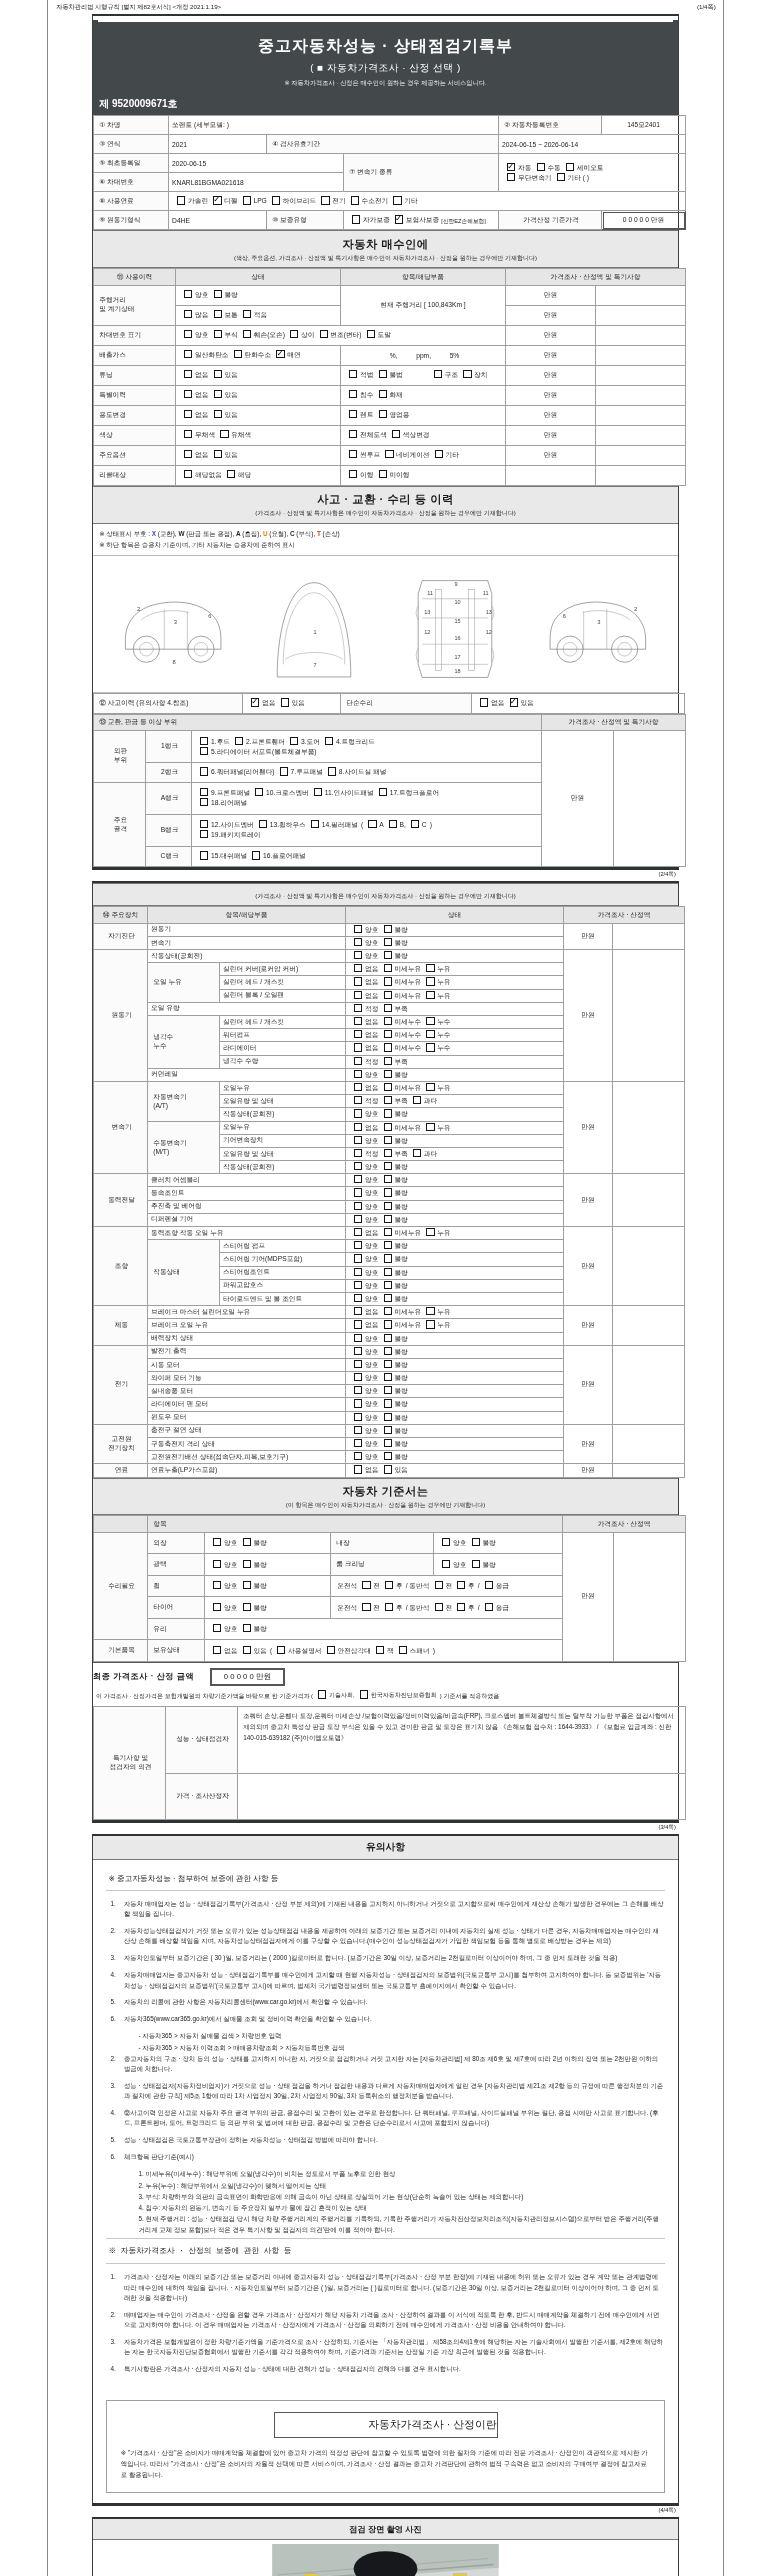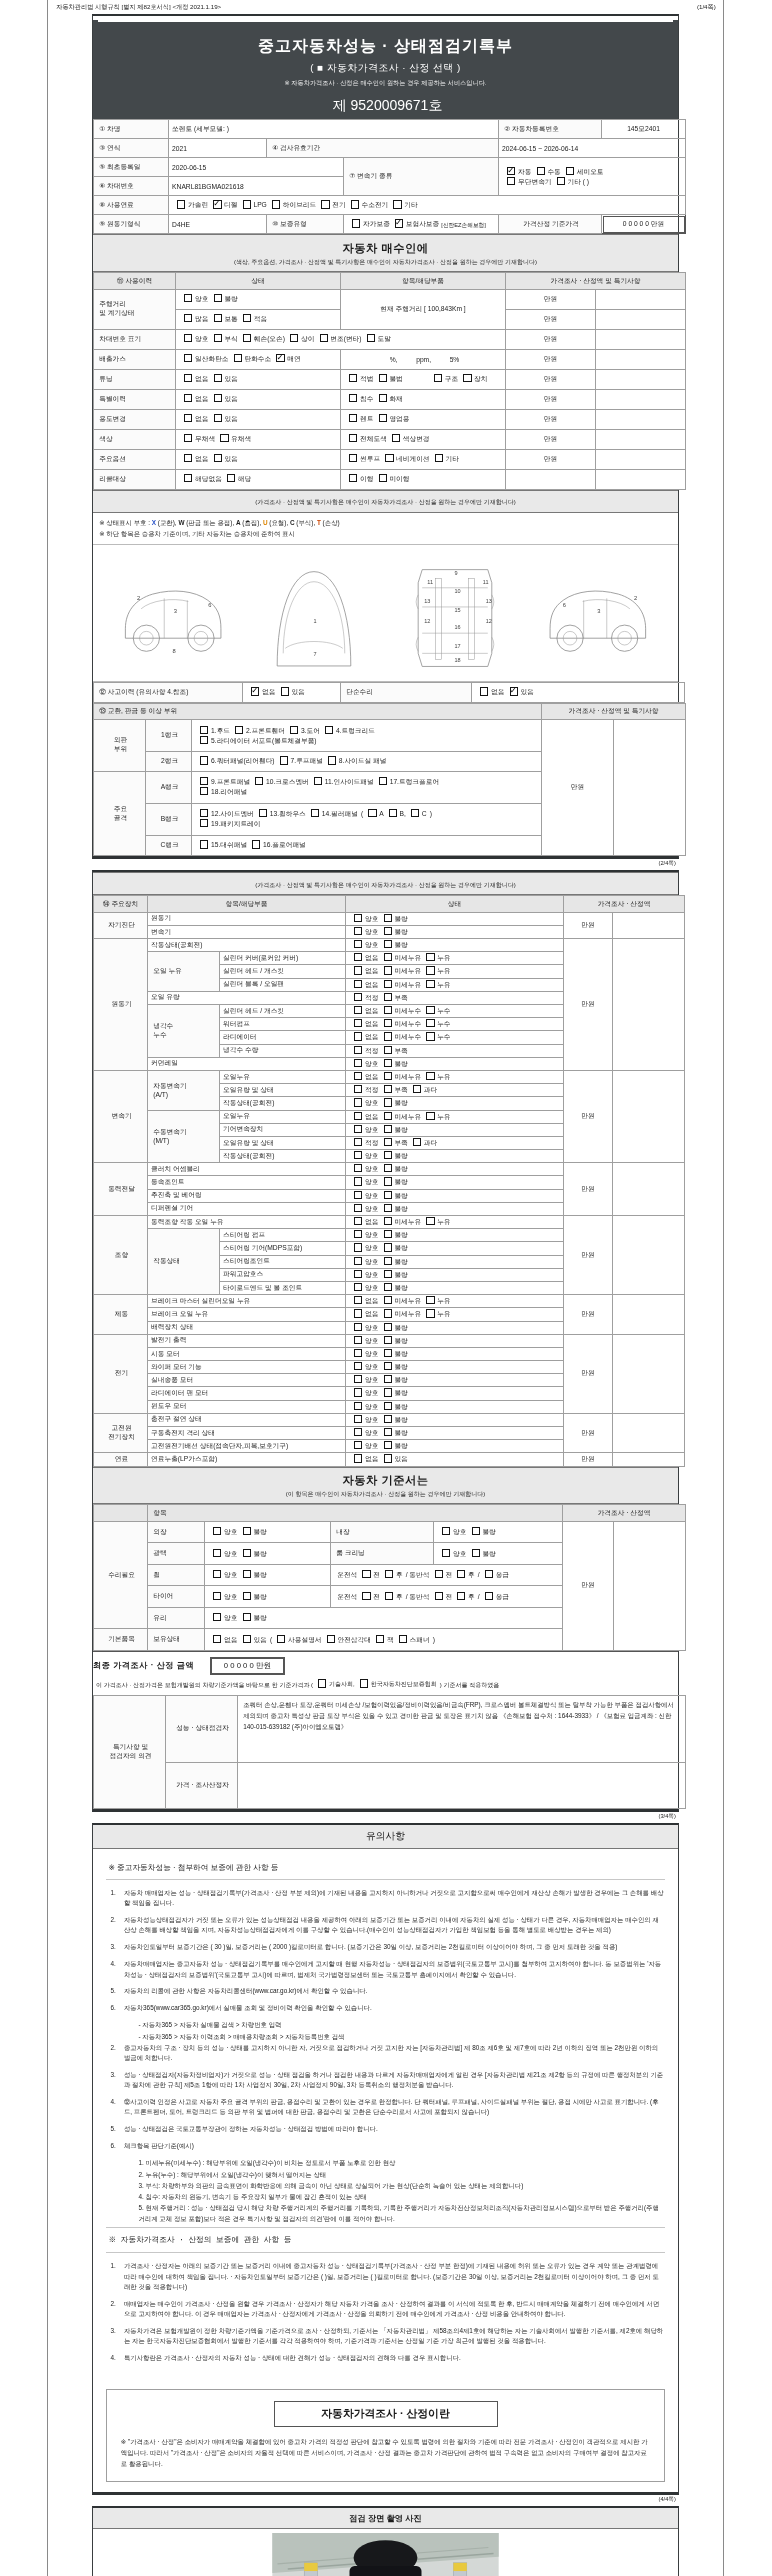--- a/index.html
+++ b/index.html
@@ -9,21 +9,21 @@
   .inner{padding:0 44px;}
   .topline{display:flex;justify-content:space-between;font-size:6.2px;padding:3.1px 7.2px 2.1px 8.2px;color:#222;}
   .pagemark{text-align:right;font-size:5.7px;padding:1px 3.1px 2.1px 0;color:#222;}
   .block{border:1px solid #3a3e40;border-top:2.6px solid #2e3234;border-bottom:3.1px solid #2e3234;background:#fff;}
   
   .darkhead{background:#43484b;color:#fff;padding-bottom:0;}
   .whitebar{height:2.6px;background:#fff;margin:3.6px 4.6px 0 4.6px;}
   .dh-t{font-size:16px;font-weight:bold;text-align:center;letter-spacing:1px;margin-top:13.4px;}
   .dh-s{font-size:9.8px;text-align:center;margin-top:5.2px;letter-spacing:0.5px;}
   .dh-n{font-size:6.2px;text-align:center;margin-top:4.1px;color:#f0f0f0;}
-  .dh-no{font-size:14px;font-weight:normal;text-align:center;padding:9.3px 2.1px 4.1px 6.2px;}
+  .dh-no{font-size:10px;font-weight:bold;text-align:left;padding:9.3px 2.1px 4.1px 6.2px;}
   
   .sechead{background:#e9e9e9;border-top:0.5px solid #777;border-bottom:0.5px solid #777;padding:5.2px 0 4.1px 0;}
   .sechead .st{font-size:11.3px;font-weight:bold;text-align:center;letter-spacing:0.5px;}
   .sechead .sn{font-size:6px;text-align:center;margin-top:2.6px;color:#222;}
   table{border-collapse:collapse;width:100%;table-layout:fixed;}
   td,th{border:0.5px solid #9f9f9f;padding:1px 3.1px;font-size:6.7px;vertical-align:middle;word-break:keep-all;}
   .lab{background:#fbfbfb;text-align:left;padding-left:5.2px;}
   .cen{text-align:center;}
   .pre{white-space:pre-line;}
   .price{text-align:center;}
@@ -36,30 +36,30 @@
   .cb.on:after{content:"✓";position:absolute;left:-1px;top:-3.1px;font-size:8.2px;font-weight:bold;color:#000;}
   .tok-t{margin-left:3.1px;}
   .tok-s{font-size:5.7px;margin-left:2.1px;}
   .sp{display:inline-block;}
   
   .legend-wrap{padding:4.1px 6.2px;border-bottom:0.5px solid #bbb;font-size:6.4px;line-height:1.8;}
   .diagrams{display:flex;justify-content:space-around;align-items:center;padding:5.2px 3.1px;border-bottom:0.5px solid #bbb;}
   .diagrams svg{display:block;}
   .boxval{border:0.5px solid #555;outline:0.5px solid #555;outline-offset:-2.1px;text-align:center;}
   
-  .nt-band{background:#e9e9e9;border-bottom:0.5px solid #777;text-align:center;font-size:9.8px;font-weight:normal;padding:5.2px 0;}
+  .nt-band{background:#e9e9e9;border-bottom:0.5px solid #777;text-align:center;font-size:9.8px;font-weight:bold;padding:5.2px 0;}
   .nt-body{padding:7.2px 13.4px 9.3px 13.4px;}
   .nt-head{font-size:7.7px;padding:6.2px 2.1px;border-bottom:0.5px solid #c7c7c7;margin-bottom:8.2px;}
   .nt-item{display:flex;margin:0 0 6.7px 4.1px;font-size:6.4px;line-height:1.6;}
   .nt-item .num{width:13.4px;flex:none;}
   .nt-item .txt{flex:1;}
   .nt-sub{margin:1px 0 1px 32px;font-size:6.4px;line-height:1.6;}
   .nt-sechead{border-top:0.5px solid #c7c7c7;border-bottom:0.5px solid #c7c7c7;padding:7.2px 2.1px;font-size:7.7px;margin:3.1px 0 8.2px 0;font-family:Liberation Mono, monospace;}
   .pbox-wrap{border:0.5px solid #9f9f9f;margin:9.3px 13.4px 10.3px 13.4px;padding:11.3px 13.4px;}
-  .pbox-title{width:222px;margin:0 auto;border:1px solid #555;text-align:center;font-size:10.8px;font-weight:bold;padding:5.2px 0;}
+  .pbox-title{width:222px;margin:0 auto;border:1px solid #555;text-align:right;font-size:10.8px;font-weight:normal;padding:5.2px 0;}
   .pbox-text{margin-top:9.3px;font-size:6.4px;line-height:1.7;}
   
   .ph-band{background:#e9e9e9;border-bottom:0.5px solid #777;text-align:center;font-size:8.2px;font-weight:bold;padding:4.6px 0;}
   .ph-row{display:flex;justify-content:center;padding:4.1px 0;border-bottom:0.5px solid #ccc;background:#fff;}
   .num-svg{font-size:11px;fill:#444;}
 </style>
 </head>
 <body>
 
 <div class="canvas">
@@ -214,20 +214,21 @@
         <td class="lab">리콜대상</td>
         <td><span class="cb"></span><span>해당없음</span><span class="cb"></span><span>해당</span></td>
         <td><span class="cb"></span><span>이행</span><span class="cb"></span><span>미이행</span></td>
         <td class="price"></td>
                 <td class="bl"></td>
       </tr>
     </tbody>
           </table>
 
     <div class="sechead">
+      <div class="st">사고 · 교환 · 수리 등 이력</div>
       <div class="sn">(가격조사 · 산정액 및 특기사항은 매수인이 자동차가격조사 · 산정을 원하는 경우에만 기재합니다)</div>
     </div>
 
     <div class="legend-wrap">
       <div id="legend-line"><span>※ 상태표시 부호 : </span><span style="color: rgb(41, 82, 200); font-weight: bold;">X</span><span> (교환), </span><span style="color: rgb(34, 34, 34); font-weight: bold;">W</span><span> (판금 또는 용접), </span><span style="color: rgb(34, 34, 34); font-weight: bold;">A</span><span> (흠집), </span><span style="color: rgb(221, 133, 0); font-weight: bold;">U</span><span> (요철), </span><span style="color: rgb(34, 34, 34); font-weight: bold;">C</span><span> (부식), </span><span style="color: rgb(204, 68, 0); font-weight: bold;">T</span><span> (손상)</span></div>
       <div>※ 하단 항목은 승용차 기준이며, 기타 자동차는 승용차에 준하여 표시</div>
     </div>
 
     <div class="diagrams">
       <svg id="dg1" width="124" height="126" viewBox="0 0 230 240" style="font-size:13px">

